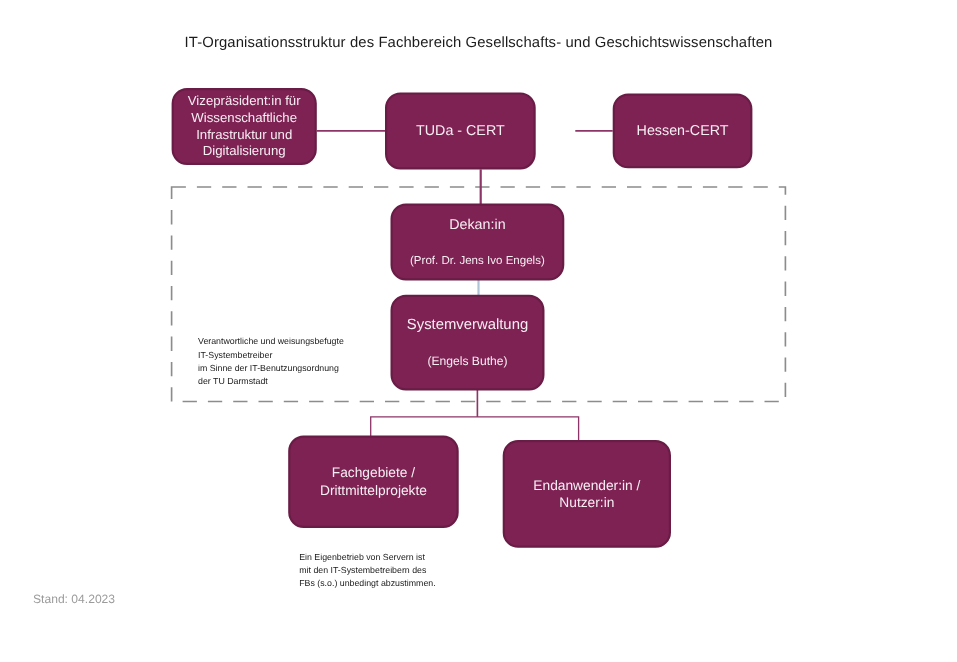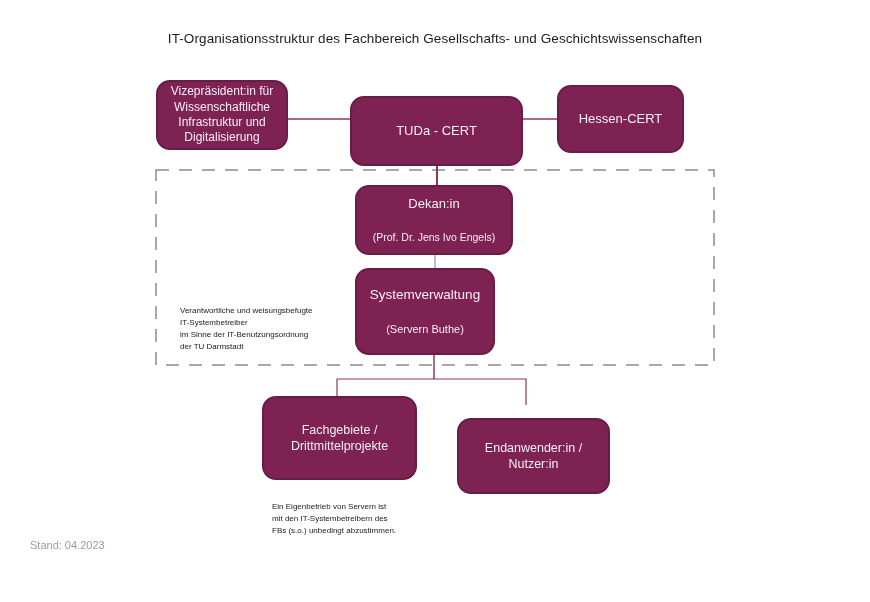--- a/index.html
+++ b/index.html
@@ -34,26 +34,26 @@
     display: flex;
     flex-direction: column;
     align-items: center;
     justify-content: center;
     text-align: center;
     box-sizing: border-box;
     white-space: pre-line;
     line-height: 1.32;
   }
   .node-vp     { left: 156px; top: 80px;  width: 132px; height: 70px; font-size: 12px; line-height: 1.28; }
-  .node-tuda   { left: 350px; top: 84px;  width: 173px; height: 70px; font-size: 13px; margin-top: 12px; }
+  .node-tuda   { left: 350px; top: 84px;  width: 137px; height: 70px; font-size: 13px; }
   .node-hessen { left: 557px; top: 85px;  width: 127px; height: 68px; font-size: 13px; }
   .node-dekan  { left: 355px; top: 185px; width: 158px; height: 70px; }
   .node-sysv   { left: 355px; top: 268px; width: 140px; height: 87px; }
   .node-fach   { left: 262px; top: 396px; width: 155px; height: 84px; font-size: 12.5px; }
-  .node-enda   { left: 457px; top: 418px; width: 153px; height: 76px; font-size: 12.5px; }
+  .node-enda   { left: 457px; top: 400px; width: 153px; height: 98px; font-size: 12.5px; }
   .node-main   { font-size: 13px; }
   .node-sysv .node-main { font-size: 13.5px; }
   .node-sub    { font-size: 10.5px; margin-top: 18px; }
   .node-sysv .node-sub { font-size: 11px; }
   .note {
     position: absolute;
     color: #1a1a1a;
     font-size: 8px;
     line-height: 1.5;
     white-space: pre-line;
@@ -93,21 +93,21 @@
 
   <div class="node node-hessen">Hessen-CERT</div>
 
   <div class="node node-dekan">
     <span class="node-main">Dekan:in</span>
     <span class="node-sub">(Prof. Dr. Jens Ivo Engels)</span>
   </div>
 
   <div class="node node-sysv">
     <span class="node-main">Systemverwaltung</span>
-    <span class="node-sub">(Servern Buthe)</span>
+    <span class="node-sub">(Engels Buthe)</span>
   </div>
 
   <div class="node node-fach">Fachgebiete /
 Drittmittelprojekte</div>
 
   <div class="node node-enda">Endanwender:in /
 Nutzer:in</div>
 
   <div class="note note-left">Verantwortliche und weisungsbefugte
 IT-Systembetreiber

